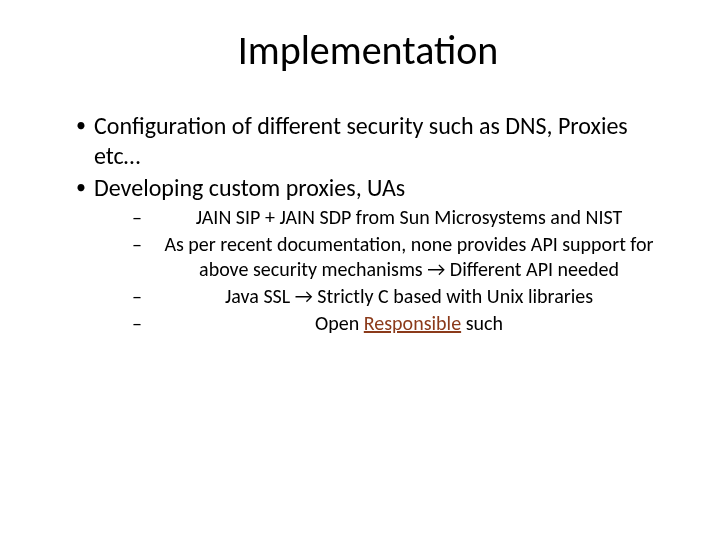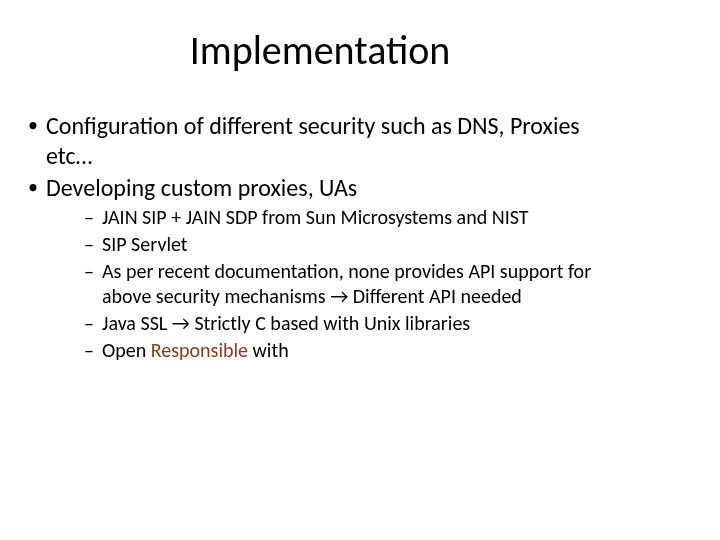--- a/index.html
+++ b/index.html
@@ -9,20 +9,21 @@
     height: 540px;
     background: #fff;
     font-family: Calibri, "Segoe UI", Arial, sans-serif;
     color: #000;
   }
   .slide {
     width: 640px;
     height: 540px;
     box-sizing: border-box;
     padding: 8px 20px 0 20px;
+    margin-left: 48px;
   }
   .title {
     text-align: center;
     font-size: 40px;
     font-weight: 400;
     margin: 18px 0 36px 0;
   }
   ul.level1 {
     list-style: none;
     margin: 0;
@@ -42,20 +43,21 @@
     top: 0;
     font-size: 20px;
     line-height: 1.45;
   }
   ul.level2 {
     list-style: none;
     margin: 2px 0 0 0;
     padding: 0 0 0 38px;
     font-size: 20px;
     line-height: 1.25;
+    text-align: center;
   }
   ul.level2 > li {
     position: relative;
     padding-left: 18px;
     margin: 0 0 2px 0;
   }
   ul.level2 > li::before {
     content: "–";
     position: absolute;
     left: 0;
@@ -74,48 +76,45 @@
     margin: 0 0 2px 0;
   }
   ul.level3 > li::before {
     content: "•";
     position: absolute;
     left: 0;
     top: 0;
     font-size: 16px;
   }
   .italic { }
-  .brown { color: #8b3a1a; }
+  .brown { color: #8b3a1a; text-decoration: underline; }
 </style>
 </head>
 <body>
 
 <div class="slide">
   <div class="title">Implementation</div>
 
   <ul class="level1">
     <li>
       <span>Configuration of different security such as DNS, Proxies etc…</span>
     </li>
     <li>
       <span>Developing custom proxies, UAs</span>
 
       <ul class="level2">
         <li>
           <span>JAIN SIP + JAIN SDP from Sun Microsystems and NIST</span>
         </li>
         <li>
-          <span>SIP Servlet</span>
-        </li>
-        <li>
           <span>As per recent documentation, none provides API support for above security mechanisms </span><span>→</span><span class="italic"> Different API needed</span>
         </li>
         <li>
           <span>Java SSL </span><span>→</span><span class="italic"> Strictly C based with Unix libraries</span>
 
         </li>
         <li>
-          <span>Open </span><span class="brown">Responsible</span><span> with</span>
+          <span>Open </span><span class="brown">Responsible</span><span> such</span>
         </li>
       </ul>
     </li>
   </ul>
 </div>
 
 </body></html>

